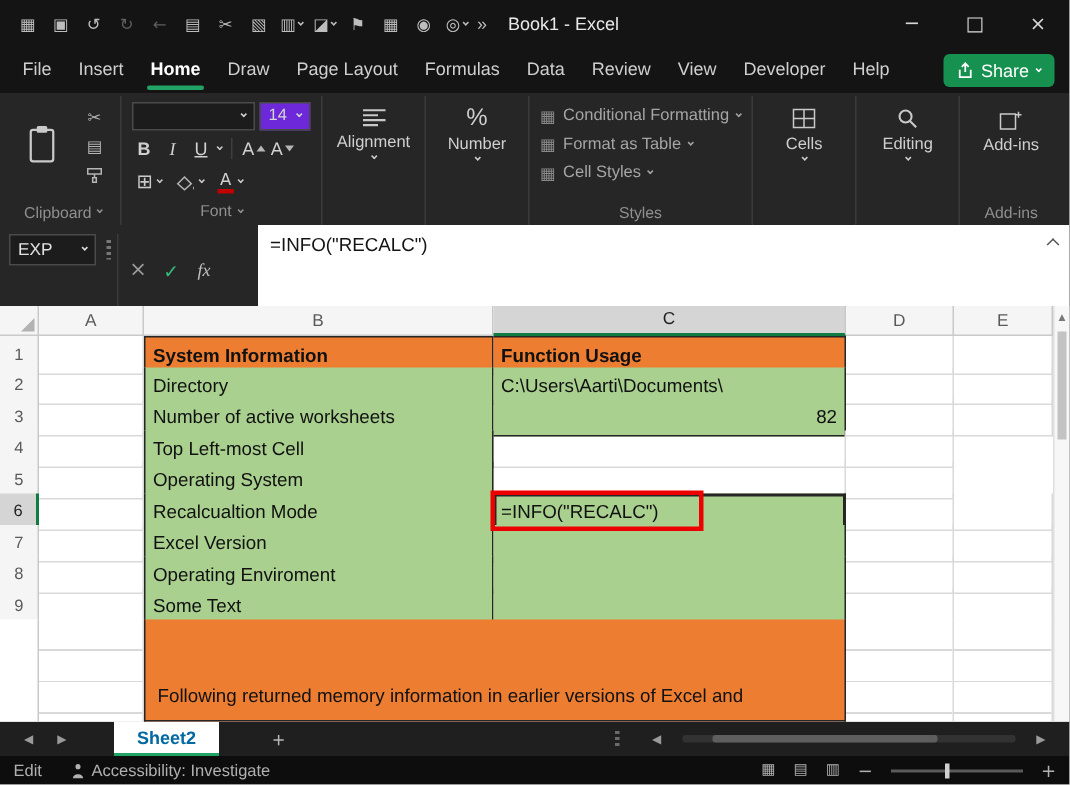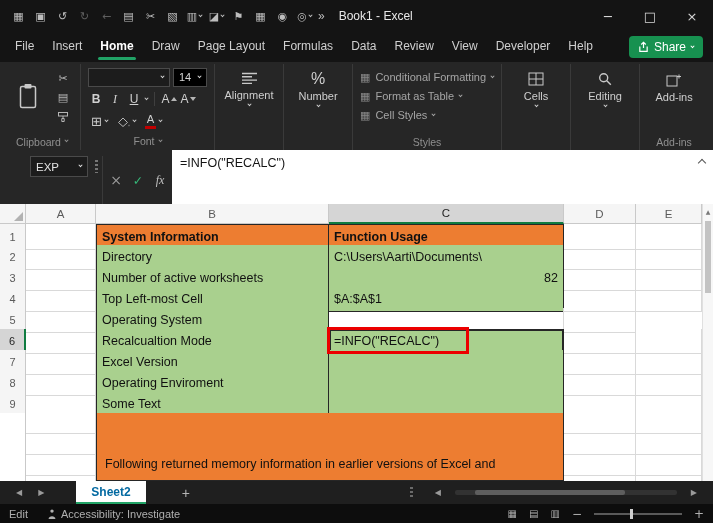--- a/index.html
+++ b/index.html
@@ -39,21 +39,21 @@
   .glabel { height:15px; display:flex; align-items:center; justify-content:center; gap:4px;
             font-size:10.5px; color:#8f8f8f; white-space:nowrap; }
   .gbody { display:flex; gap:8px; align-items:flex-start; }
   .paste-btn { width:34px; height:58px; display:flex; align-items:center; justify-content:center; border-radius:3px; }
   .clip-col { display:flex; flex-direction:column; gap:4px; padding-top:4px; }
   .sbtn { width:20px; height:15px; display:inline-flex; align-items:center; justify-content:center;
           color:#b5b5b5; font-size:11px; font-family:"DejaVu Sans", sans-serif; }
   .fg-row { display:flex; align-items:center; gap:3px; height:20px; }
   .fontname { width:82px; height:19px; background:#1c1c1c; border:1px solid #4a4a4a; display:flex;
               align-items:center; justify-content:space-between; padding:0 5px; font-size:11px; color:#d6d6d6; }
-  .fontsize { width:34px; height:19px; background:#000000; border:1px solid #4a4a4a; display:flex;
+  .fontsize { width:34px; height:19px; background:#6d28d9; border:1px solid #4a4a4a; display:flex;
               align-items:center; justify-content:space-between; padding:0 5px; font-size:11px; color:#d6d6d6; }
   .fbtn { min-width:16px; height:17px; display:inline-flex; align-items:center; justify-content:center;
           font-size:12px; color:#d0d0d0; }
   .fbtn.b { font-weight:700; } .fbtn.i { font-style:italic; font-family:"Liberation Serif", serif; }
   .fbtn.u { text-decoration:underline; }
   .vsep { width:1px; height:14px; background:#3f3f3f; margin:0 3px; }
   .tri-up, .tri-dn { display:inline-block; width:0; height:0; border-left:3px solid transparent;
                      border-right:3px solid transparent; margin-left:1px; }
   .tri-up { border-bottom:4px solid #b5b5b5; }
   .tri-dn { border-top:4px solid #b5b5b5; }
@@ -63,21 +63,21 @@
                font-size:11px; color:#d0d0d0; }
   .fontcolor .bar { width:11px; height:3px; background:#c00000; margin-top:1px; }
   .bigbtn { width:54px; display:flex; flex-direction:column; align-items:center; gap:3px; padding-top:5px;
             font-size:11px; color:#cfcfcf; }
   .bigbtn .lbl { margin-top:1px; }
   .stylerows { display:flex; flex-direction:column; gap:1px; padding-top:1px; }
   .stylerow { display:flex; align-items:center; gap:5px; height:18px; font-size:11px; color:#a5a5a5; }
   .sicon { color:#8a8a8a; font-size:11px; font-family:"DejaVu Sans", sans-serif; }
 
   
-  .fbar { height:54px; background:#262626; position:relative; display:flex;padding-left:24px; }
+  .fbar { height:54px; background:#262626; position:relative; display:flex; }
   .namebox { margin:6px 0 0 6px; width:58px; height:21px; background:#1c1c1c; border:1px solid #4a4a4a;
              color:#e2e2e2; font-size:11.5px; display:flex; align-items:center; justify-content:space-between;
              padding:0 5px; }
   .vdots { width:3px; height:13px; margin:10px 4px 0 7px;
            background:repeating-linear-gradient(to bottom,#777 0 2px,transparent 2px 4px); }
   .fbtns { display:flex; align-items:center; gap:2px; margin-top:6px; padding-left:3px; border-left:1px solid #3a3a3a; }
   .fxb { width:20px; height:20px; display:flex; align-items:center; justify-content:center; font-size:12.5px;
          font-family:"DejaVu Sans", sans-serif; }
   .fxb.cancel { color:#9a9a9a; font-size:14px; }
   .fxb.enter  { color:#35b879; }
@@ -406,21 +406,20 @@
           <div class="cell"></div>
           <div class="cell tbl bleft green">Number of active worksheets</div>
           <div class="cell tbl green right">82</div>
           <div class="cell"></div>
           <div class="cell"></div>
         </div>
         <div class="grow">
           <div class="rh">4</div>
           <div class="cell"></div>
           <div class="cell tbl bleft green">Top Left-most Cell</div>
-          <div class="cell tbl green">$A:$A$1</div>
           <div class="cell"></div>
           <div class="cell"></div>
         </div>
         <div class="grow">
           <div class="rh">5</div>
           <div class="cell"></div>
           <div class="cell tbl bleft green">Operating System</div>
           <div class="cell"></div>
           <div class="cell"></div>
         </div>

